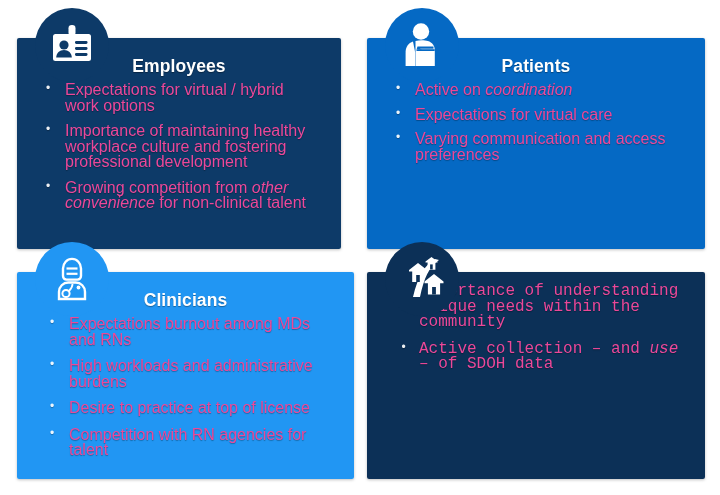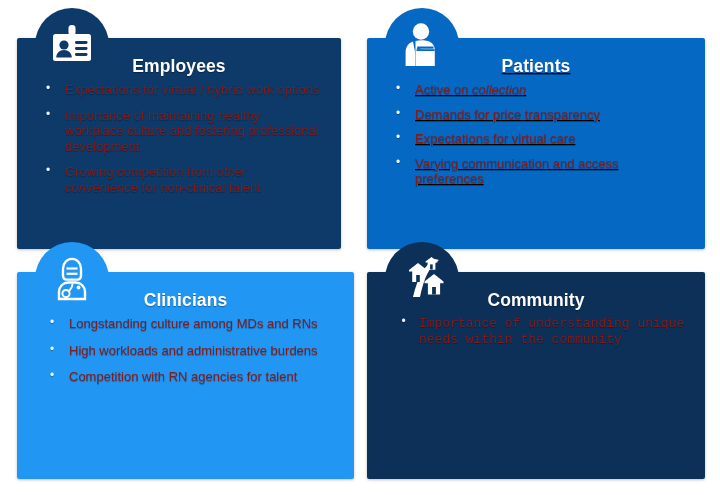--- a/index.html
+++ b/index.html
@@ -27,21 +27,21 @@
     box-shadow: 0 1px 3px rgba(0,0,0,0.25);
     overflow: visible;
   }
   .card-body {
     position: absolute;
     inset: 0;
     border-radius: 2px;
   }
 
   .card-employees { left: 17px;  top: 38px;  width: 324px; height: 211px; }
-  .card-patients  { left: 367px; top: 38px;  width: 338px; height: 211px; text-decoration: underline; }
+  .card-patients  { left: 367px; top: 38px;  width: 338px; height: 211px; }
   .card-clinicians{ left: 17px;  top: 272px; width: 337px; height: 207px; }
   .card-community { left: 367px; top: 272px; width: 338px; height: 207px; }
 
   .bg-navy       { background: #0d3a68; }
   .bg-blue       { background: #0569c4; }
   .bg-lightblue  { background: #2196f3; }
   .bg-darknavy   { background: #0c3057; }
 
   
   .badge {
@@ -75,22 +75,22 @@
     margin: 6px 0 5px 0;
     text-shadow: 0 1px 1px rgba(0,0,0,0.35);
   }
   .bullets {
     list-style: none;
     margin: 0;
     padding: 0 6px 0 10px;
   }
   .bullets li {
     position: relative;
-    color: #7f1d1d;
-    font-size: 13px;
+    color: #ec4899;
+    font-size: 16px;
     line-height: 15.5px;
     margin-bottom: 10px;
     padding-left: 24px;
     text-shadow: 0 1px 1px rgba(0,0,0,0.3);
   }
   .bullets li::before {
     content: "\2022";
     position: absolute;
     left: 5px;
     top: -1px;
@@ -151,22 +151,21 @@
         <path d="M17.2 25.6l10.5 7.6" stroke="#0569c4" stroke-width="2" fill="none"></path>
         <path d="M17.5 27.5h16V40h-16z" fill="#ffffff"></path>
         <path d="M16.5 27.2h18.2v1.8H16.5z" fill="#0569c4"></path>
         <path d="M18.5 29.5h14.5V41H18.5z" fill="#ffffff"></path>
       </svg>
     </div>
 
     <div class="card-inner">
       <div class="card-title">Patients</div>
       <ul class="bullets">
-        <li><span><span>Active on </span><em>collection</em></span></li>
-        <li><span><span>Demands for price transparency</span></span></li>
+        <li><span><span>Active on </span><em>coordination</em></span></li>
         <li><span><span>Expectations for virtual care</span></span></li>
         <li><span><span>Varying communication and access preferences</span></span></li>
       </ul>
     </div>
   </div>
 
   <div class="card card-clinicians">
     <div class="card-body bg-lightblue"></div>
 
     <div class="badge bg-lightblue">
@@ -177,22 +176,23 @@
         <path d="M9 43v-7.2c0-5.1 4.2-9.3 9.3-9.3h7.4c5.1 0 9.3 4.2 9.3 9.3V43z" fill="none" stroke="#ffffff" stroke-width="2.4"></path>
         <circle cx="16" cy="37.5" r="3.6" fill="none" stroke="#ffffff" stroke-width="2"></circle>
         <path d="M19 35c2-2 3.5-4.5 3.5-7" stroke="#ffffff" stroke-width="1.8" fill="none"></path>
         <circle cx="28.5" cy="31.5" r="1.9" fill="#ffffff"></circle>
       </svg>
     </div>
 
     <div class="card-inner">
       <div class="card-title">Clinicians</div>
       <ul class="bullets">
-        <li><span><span>Longstanding culture among MDs and RNs</span></span></li>
+        <li><span><span>Expectations burnout among MDs and RNs</span></span></li>
         <li><span><span>High workloads and administrative burdens</span></span></li>
+        <li><span><span>Desire to practice at top of license</span></span></li>
         <li><span><span>Competition with RN agencies for talent</span></span></li>
       </ul>
     </div>
   </div>
 
   <div class="card card-community">
     <div class="card-body bg-darknavy"></div>
 
     <div class="badge bg-darknavy">
       <svg width="50" height="46" viewBox="0 0 50 46" aria-hidden="true">
@@ -206,20 +206,20 @@
           <rect x="35.1" y="31" width="3.8" height="7.5" fill="#0c3057"></rect>
         </g>
         <g fill="#ffffff">
           <path d="M28.5 5.5l6-4.6 6 4.6v1.1h-2.1v7.1h-7.8V6.6h-2.1z"></path>
           <rect x="33.1" y="8.4" width="2.6" height="5" fill="#0c3057"></rect>
         </g>
       </svg>
     </div>
 
     <div class="card-inner">
-      <div class="card-title">Community</div>
       <ul class="bullets">
         <li><span><span>Importance of understanding unique needs within the community</span></span></li>
+        <li><span><span>Active collection – and </span><em>use</em><span> – of SDOH data</span></span></li>
       </ul>
     </div>
   </div>
 
 </div>
 
 </body></html>

